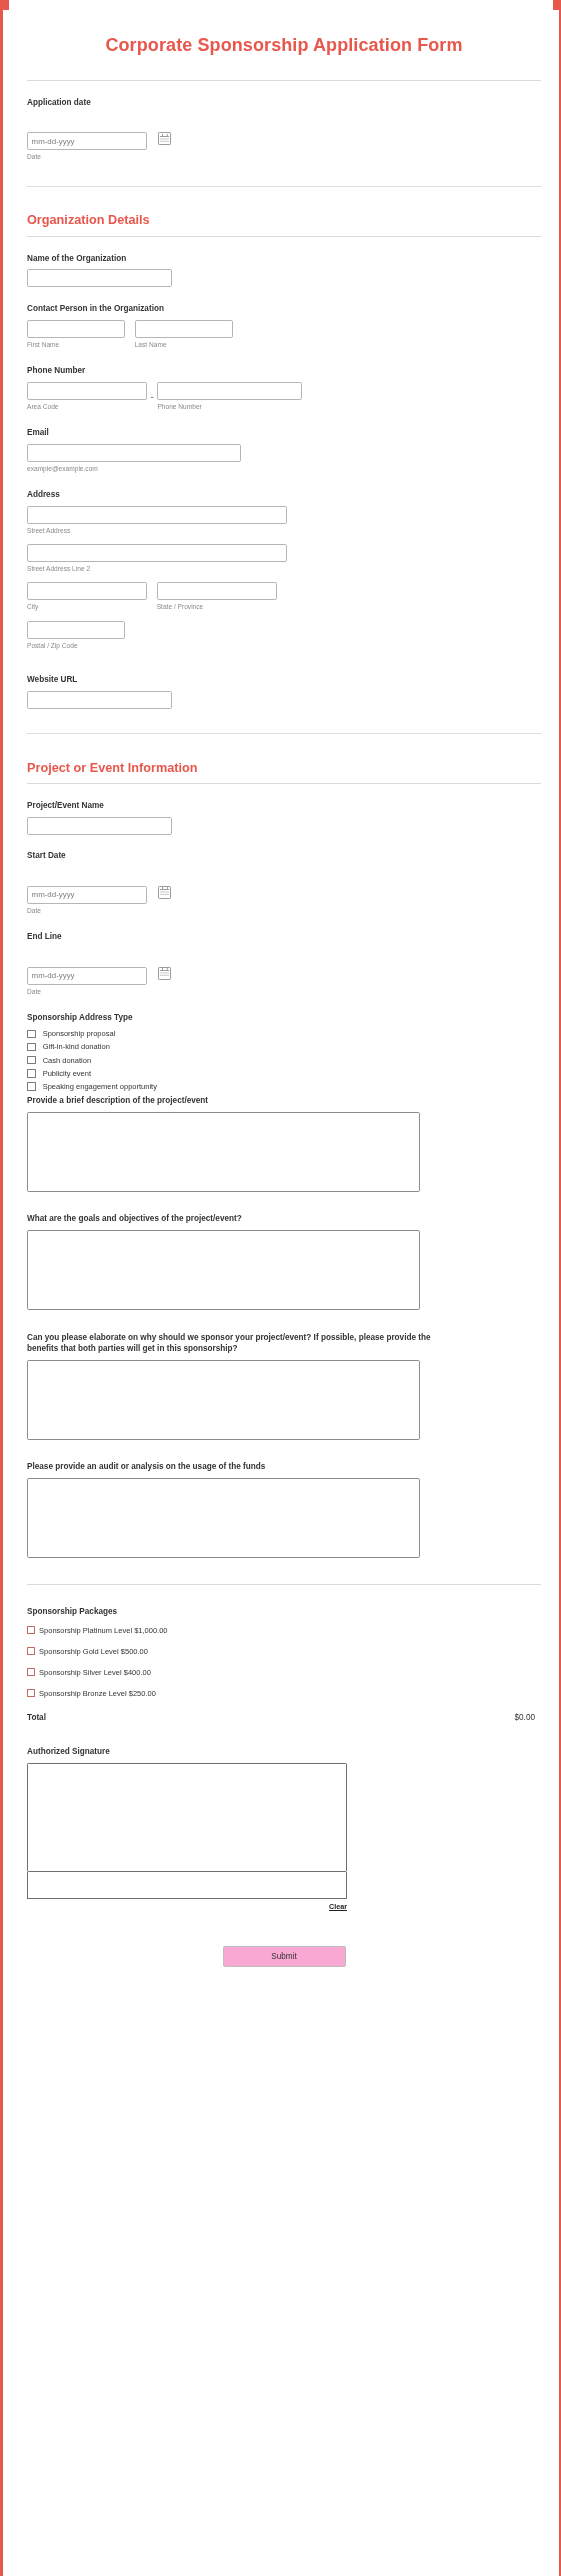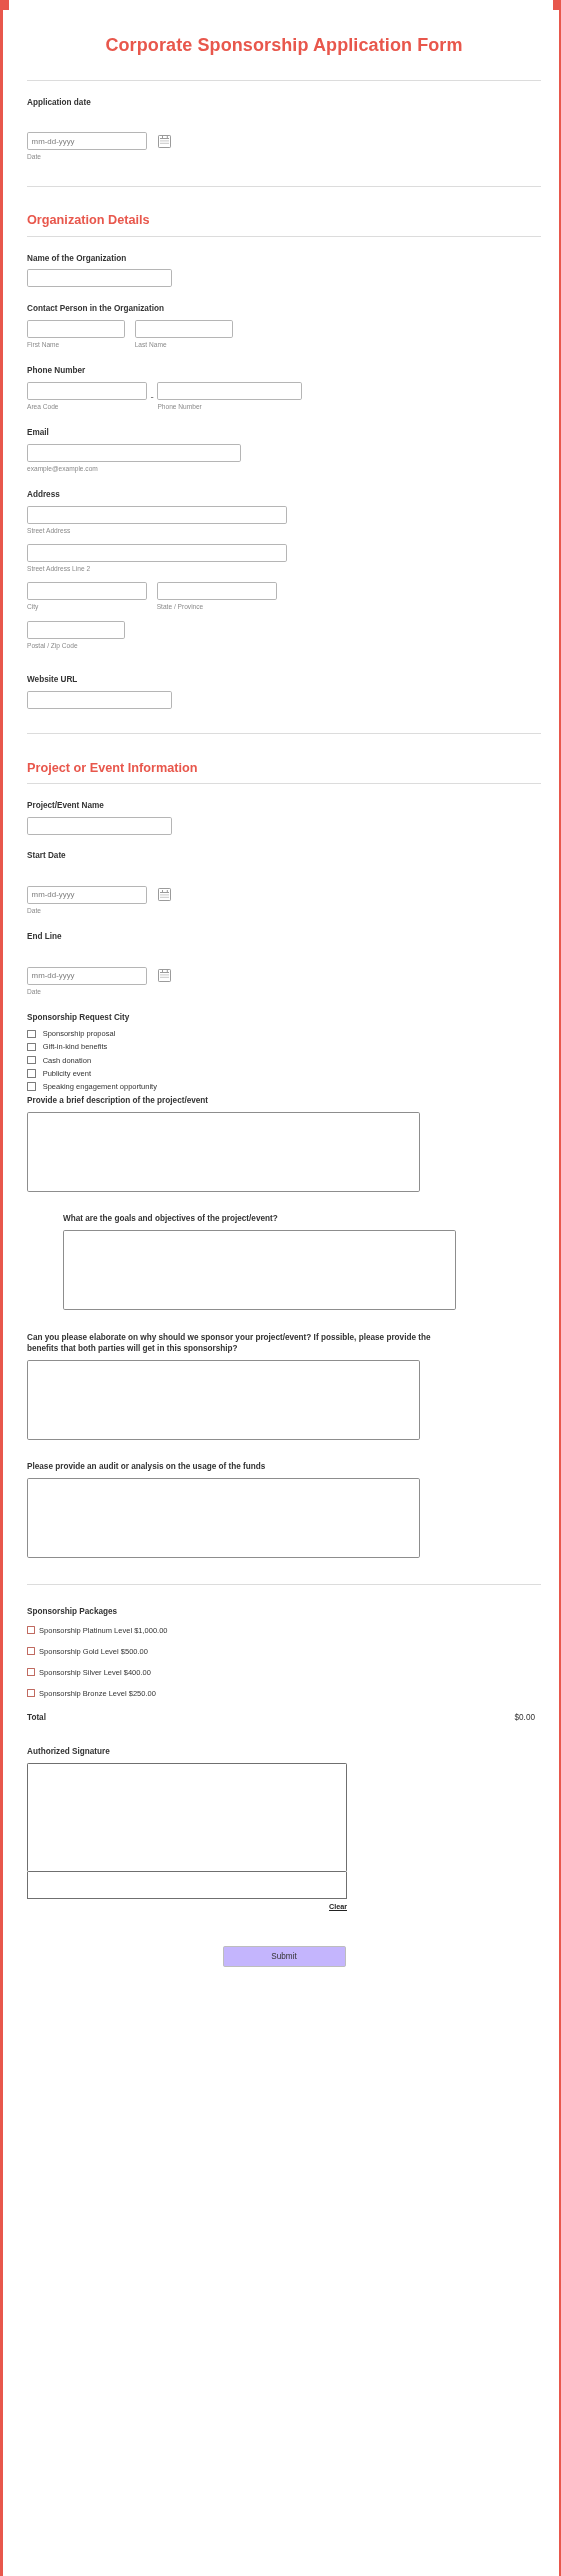--- a/index.html
+++ b/index.html
@@ -73,21 +73,21 @@
   .w-email { width: 214px; }
   .w-street { width: 260px; }
   .w-city { width: 120px; }
   .w-state { width: 120px; }
   .w-zip { width: 98px; }
   .w-url { width: 145px; }
   .w-proj { width: 145px; }
   .row { display: flex; align-items: flex-start; }
   .col { display: flex; flex-direction: column; }
   .gap-16 { gap: 9.7px; }
-  .date-wrap { display: flex; align-items: center; gap: 11px; margin-top: 24px; }
+  .date-wrap { display: flex; gap: 11px; margin-top: 24px; }
   .cal-btn {
     width: 13.3px; height: 13.3px;
     border: 0.6px solid #9b9b9b;
     border-radius: 1.2px;
     background: #fff;
     position: relative;
     display: inline-block;
     cursor: pointer;
     padding: 0;
   }
@@ -203,21 +203,21 @@
     cursor: pointer;
   }
   .submit-wrap {
     display: flex;
     justify-content: center;
     margin: 35px 0 36px 0;
   }
   .submit-btn {
     width: 123px;
     height: 20.5px;
-    background: #c4b5fd;
+    background: #f9a8d4;
     border: 0.6px solid #bdbdbd;
     border-radius: 1.8px;
     font-size: 8.2px;
     color: #333;
     font-family: "Liberation Sans", sans-serif;
     cursor: pointer;
   }
   .divider-wide {
     border: 0;
     border-top: 0.6px solid #dcdcdc;
@@ -352,29 +352,29 @@
     <div class="field">
       <div class="field-label">End Line</div>
       <div class="date-wrap">
         <input class="txt w-date" type="text" placeholder="mm-dd-yyyy" style="">
         <button class="cal-btn"></button>
       </div>
       <div class="sub-label">Date</div>
     </div>
 
     <div class="field">
-      <div class="field-label">Sponsorship Request City</div>
+      <div class="field-label">Sponsorship Address Type</div>
       <div class="cb-list">
         <div class="cb-row">
           <span class="cb-box"></span>
           <span class="cb-label">Sponsorship proposal</span>
         </div>
         <div class="cb-row">
           <span class="cb-box"></span>
-          <span class="cb-label">Gift-in-kind benefits</span>
+          <span class="cb-label">Gift-in-kind donation</span>
         </div>
         <div class="cb-row">
           <span class="cb-box"></span>
           <span class="cb-label">Cash donation</span>
         </div>
         <div class="cb-row">
           <span class="cb-box"></span>
           <span class="cb-label">Publicity event</span>
         </div>
         <div class="cb-row">
@@ -382,21 +382,21 @@
           <span class="cb-label">Speaking engagement opportunity</span>
         </div>
       </div>
     </div>
 
     <div class="field" style="margin-top:4px;">
       <div class="field-label">Provide a brief description of the project/event</div>
       <textarea class="ta" style=""></textarea>
     </div>
 
-    <div class="field" style="margin-top:19.3px;margin-left:36px;">
+    <div class="field" style="margin-top:19.3px;">
       <div class="field-label">What are the goals and objectives of the project/event?</div>
       <textarea class="ta" style=""></textarea>
     </div>
 
     <div class="field" style="margin-top:19.3px;">
       <div class="field-label" style="width:411px;">Can you please elaborate on why should we sponsor your project/event? If possible, please provide the benefits that both parties will get in this sponsorship?</div>
       <textarea class="ta" style=""></textarea>
     </div>
 
     <div class="field" style="margin-top:19.3px;">

